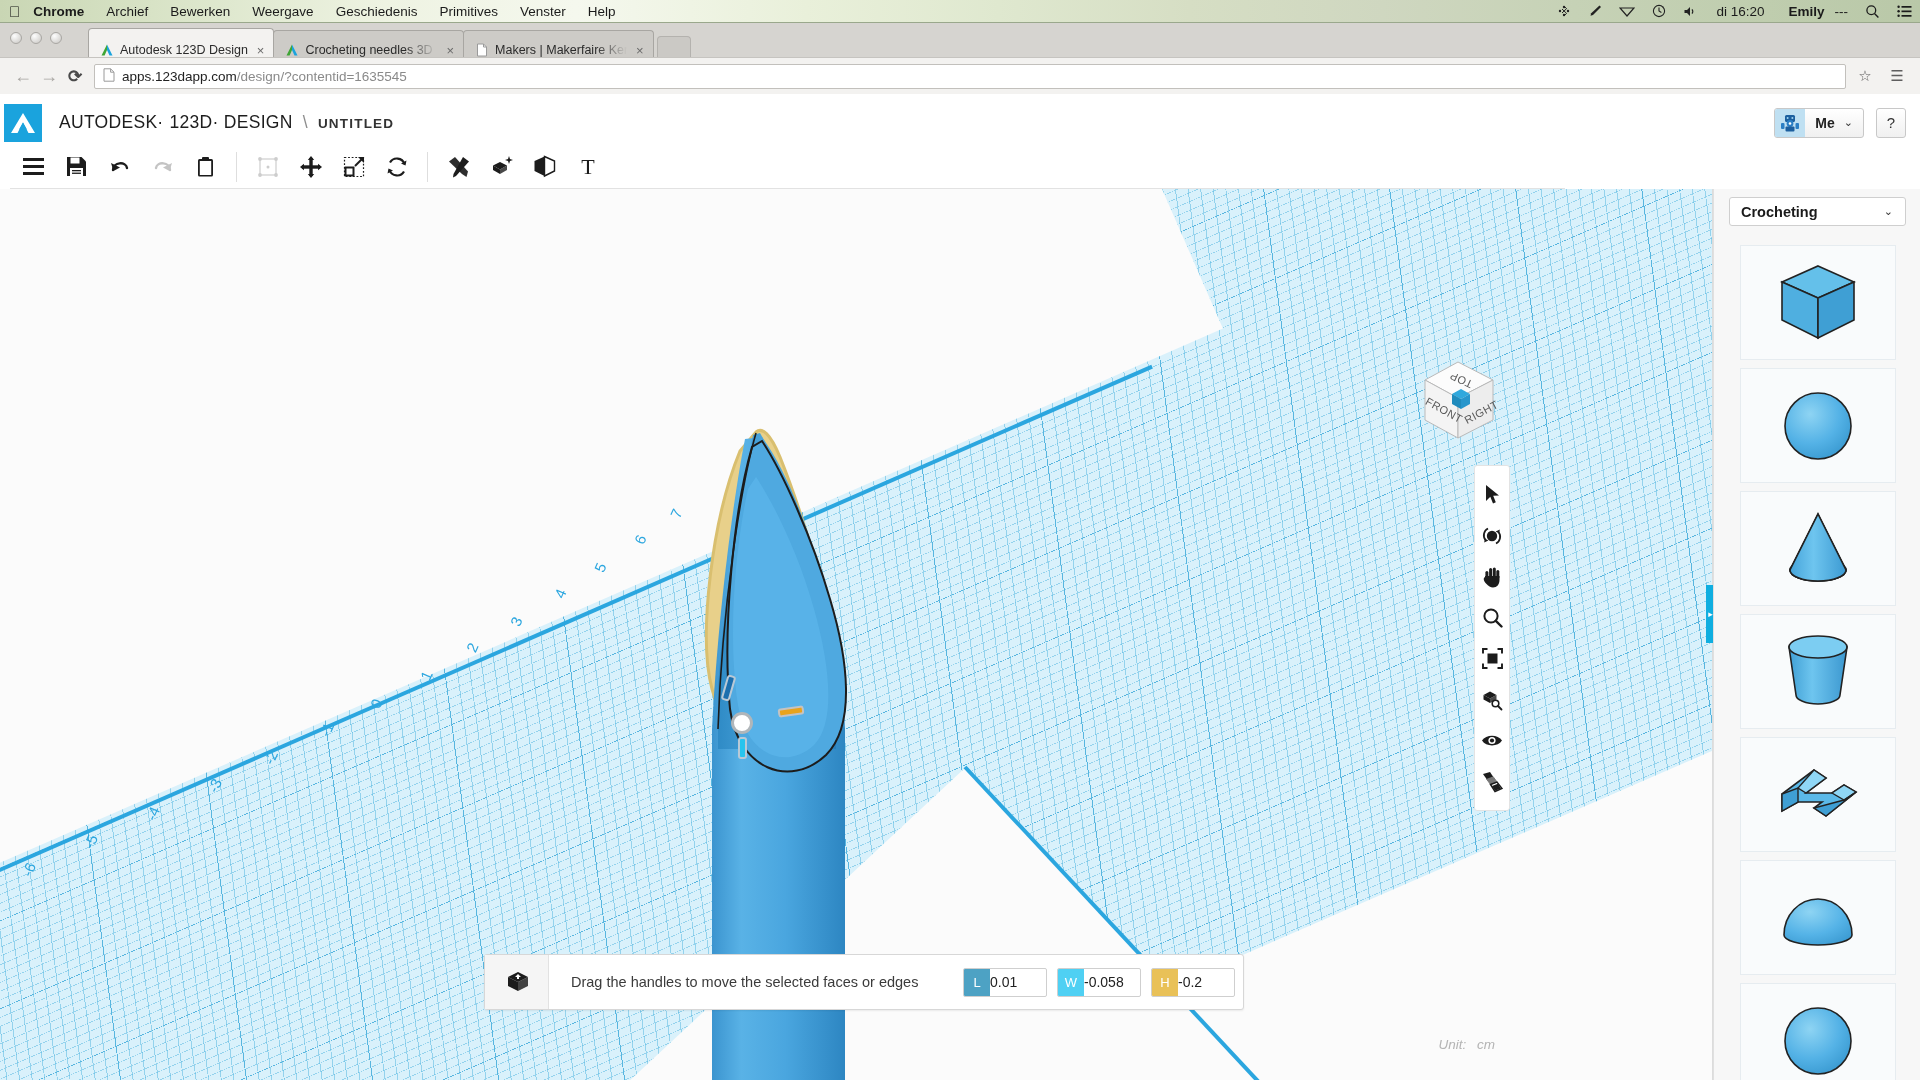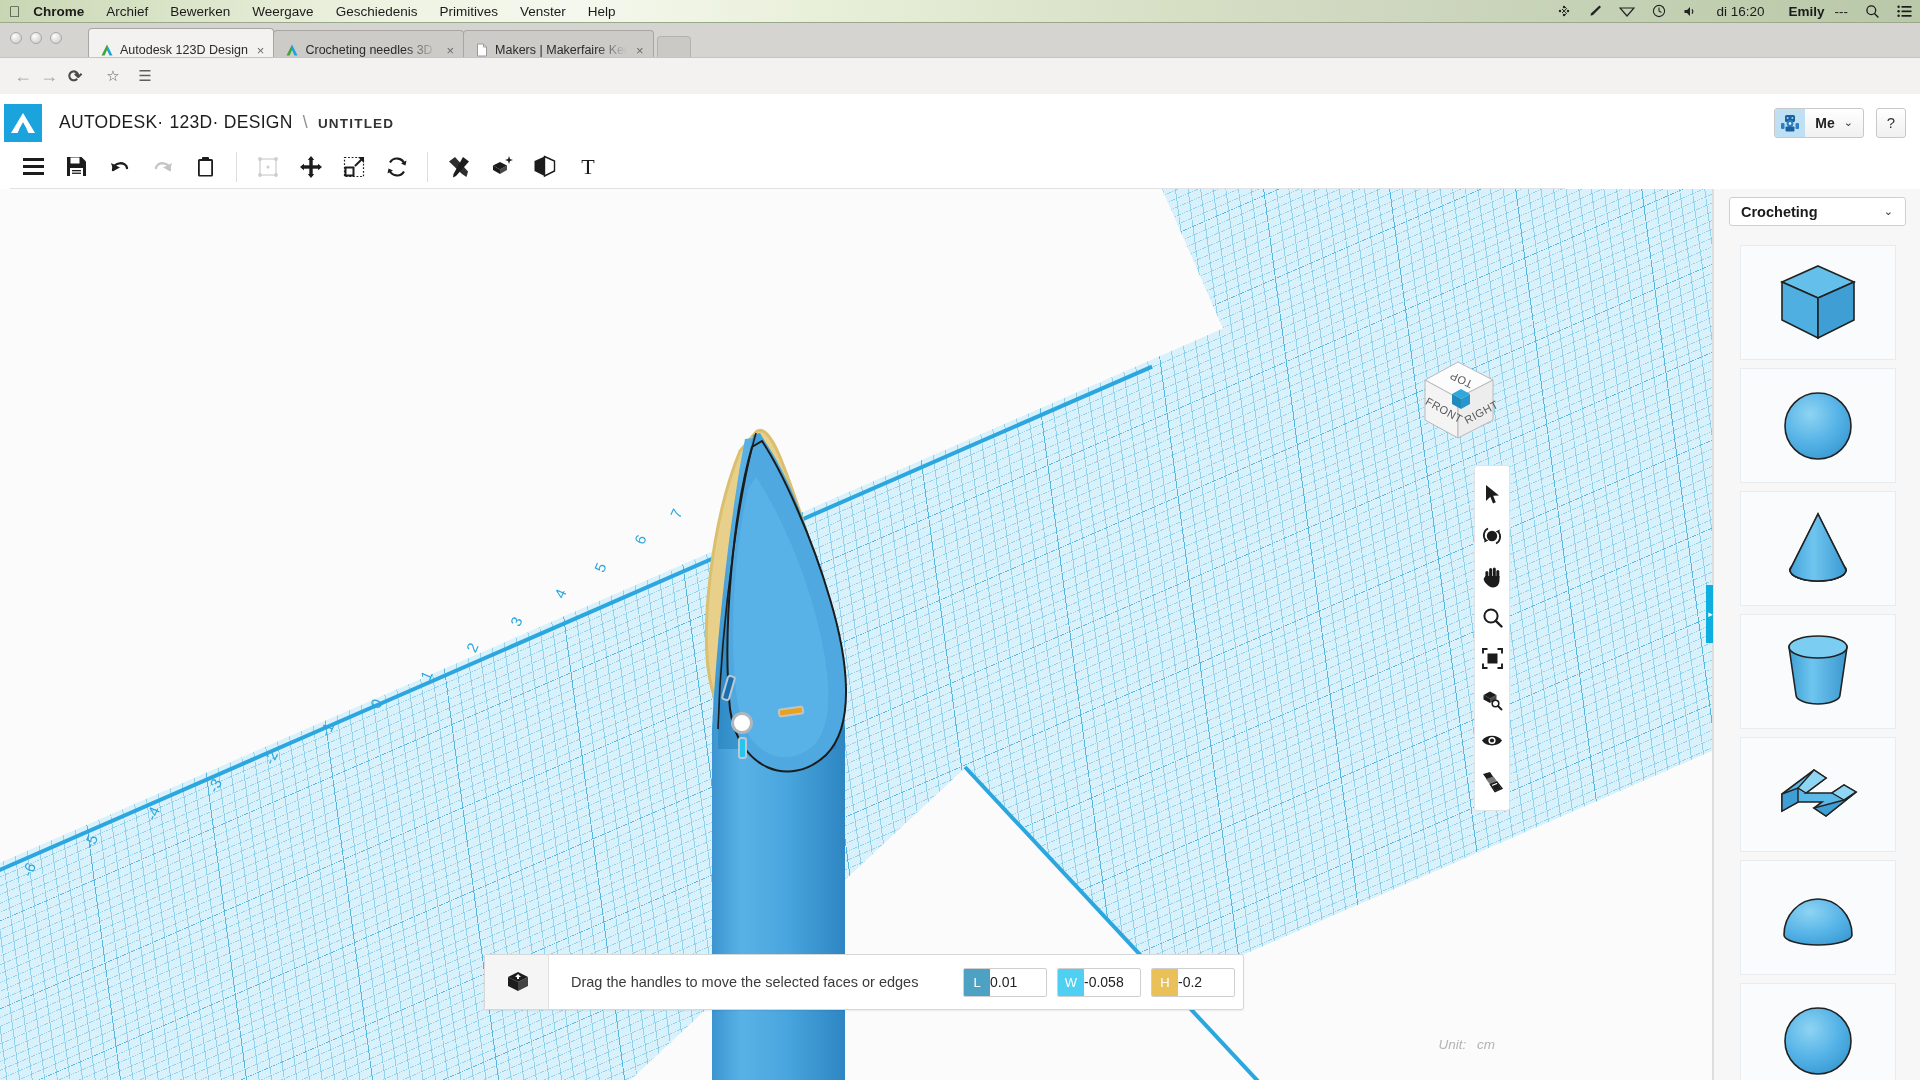--- a/index.html
+++ b/index.html
@@ -305,20 +305,30 @@
         </div>
 
         <div class="newtab"></div>
       </div>
     </div>
 
     <div class="omnibar">
       <span class="navbtn">←</span>
       <span class="navbtn">→</span>
       <span class="navbtn reload">⟳</span>
+      <div class="urlbox">
+        <span class="pageicon">
+          <svg width="12" height="14" viewBox="0 0 12 14">
+              <path d="M1 .8 L7.6 .8 L11 4.2 L11 13.2 L1 13.2 Z" fill="#fff" stroke="#9a9a9a" stroke-width="1"></path>
+              <path d="M7.6 .8 L7.6 4.2 L11 4.2" fill="none" stroke="#9a9a9a" stroke-width="1"></path>
+            </svg>
+        </span>
+        <span>apps.123dapp.com</span>
+        <span class="urlpath">/design/?contentid=1635545</span>
+      </div>
       <span class="ombtn">☆</span>
       <span class="ombtn">☰</span>
     </div>
   </div>
 
   <div class="appheader">
     <div class="brandmark">
       <svg width="28" height="26" viewBox="0 0 28 26">
         <path d="M14 3 L26 23 L19.5 23 L14 12.5 L8.5 23 L2 23 Z" fill="#fff"></path>
         <path d="M14 12.5 L18 19.5 L10 19.5 Z" fill="#1aa3dd"></path>

